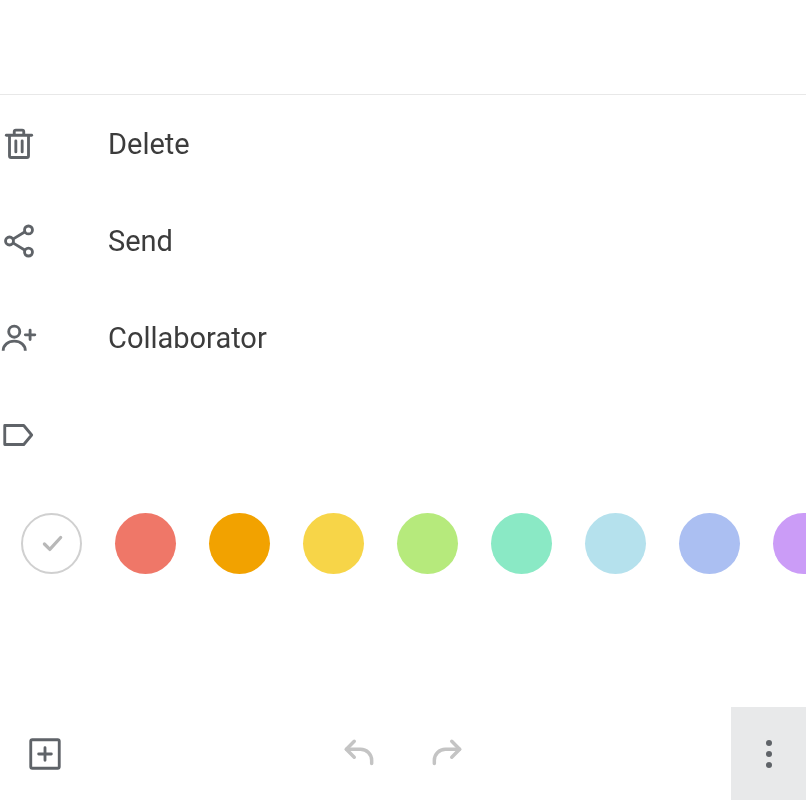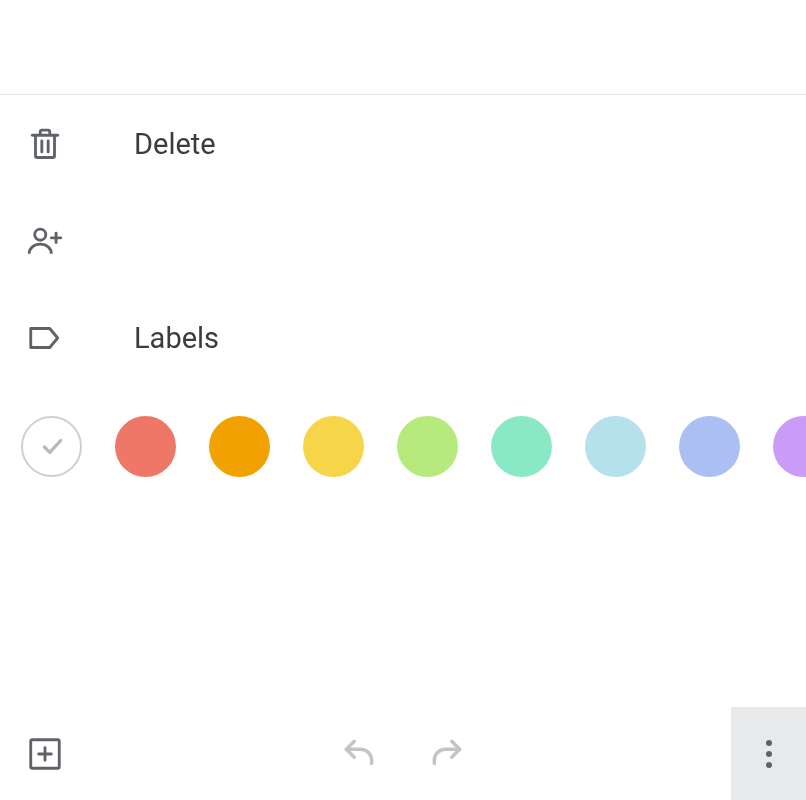--- a/index.html
+++ b/index.html
@@ -21,21 +21,20 @@
       border-bottom: 1px solid #e8e8e8;
       box-shadow: 0 1px 2px rgba(0,0,0,0.04);
     }
     .menu-sheet {
       background: #ffffff;
     }
     .menu-item {
       display: flex;
       align-items: center;
       height: 97px;
-      padding-left: 26px;
       cursor: pointer;
     }
     .menu-icon {
       width: 38px;
       height: 38px;
       display: flex;
       align-items: center;
       justify-content: center;
       color: #5f6368;
       flex-shrink: 0;
@@ -141,38 +140,49 @@
         <path d="M4 6.5h16" stroke-linecap="round"></path>
         <path d="M9 6.5V4.2a1 1 0 0 1 1-1h4a1 1 0 0 1 1 1v2.3"></path>
         <path d="M6 6.5v13a1 1 0 0 0 1 1h10a1 1 0 0 0 1-1v-13"></path>
         <path d="M10 10v7M14 10v7" stroke-linecap="round"></path>
       </svg>
     </span>
     <span class="menu-label">Delete</span>
   </div>
 
 
+  <div class="menu-item">
+    <span class="menu-icon">
+      <svg viewBox="0 0 24 24" fill="none" stroke="currentColor" stroke-width="1.8">
+        <circle cx="18" cy="5" r="2.5"></circle>
+        <circle cx="6" cy="12" r="2.5"></circle>
+        <circle cx="18" cy="19" r="2.5"></circle>
+        <path d="M8.2 10.8l7.6-4.6M8.2 13.2l7.6 4.6"></path>
+      </svg>
+    </span>
+    <span class="menu-label">Send</span>
+  </div>
 
   <div class="menu-item">
     <span class="menu-icon">
       <svg viewBox="0 0 24 24" fill="none" stroke="currentColor" stroke-width="1.8">
         <circle cx="9" cy="8" r="3.5"></circle>
         <path d="M2 20c0-3.5 3-6 7-6s7 2.5 7 6"></path>
         <path d="M19 7v6M16 10h6" stroke-linecap="round"></path>
       </svg>
     </span>
+    <span class="menu-label">Collaborator</span>
   </div>
 
   <div class="menu-item">
     <span class="menu-icon">
       <svg viewBox="0 0 24 24" fill="none" stroke="currentColor" stroke-width="1.8">
         <path d="M3 6h12l5 6-5 6H3V6z" stroke-linejoin="round"></path>
       </svg>
     </span>
-    <span class="menu-label">Labels</span>
   </div>
 
   <div class="color-row">
     <div class="color-swatch selected">
       <svg viewBox="0 0 24 24" fill="none" stroke="#b8b8b8" stroke-width="3">
         <path d="M5 12l5 5L20 6" stroke-linecap="round" stroke-linejoin="round"></path>
       </svg>
     </div>
     <div class="color-swatch" style="background:#ef7768"></div>
     <div class="color-swatch" style="background:#f2a200"></div>

